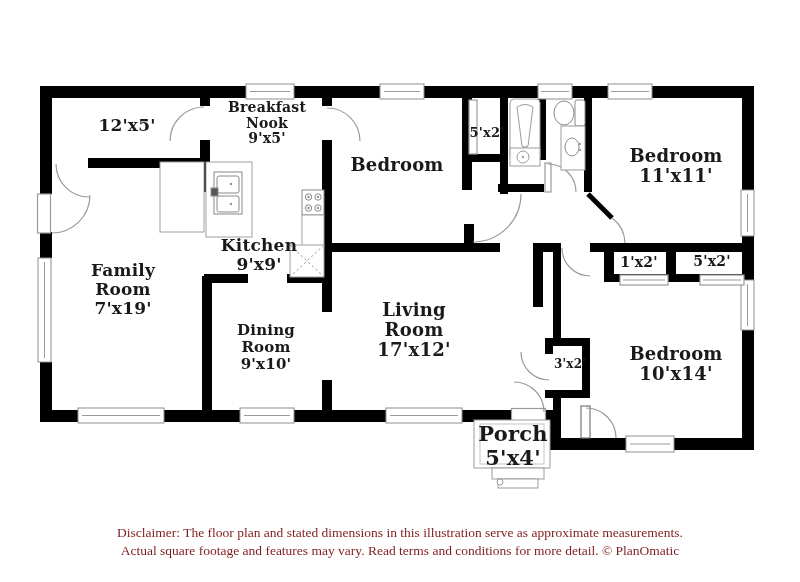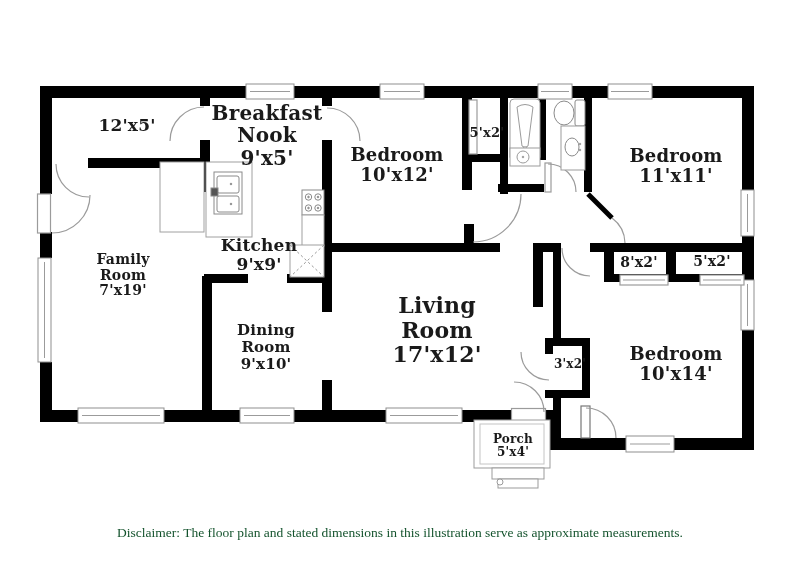--- a/index.html
+++ b/index.html
@@ -4,21 +4,21 @@
 <style>
   html,body{margin:0;padding:0;background:#fff;}
   #canvas{position:relative;width:800px;height:582px;background:#fff;overflow:hidden;
           font-family:"DejaVu Serif",serif;}
   #plan-svg{position:absolute;left:0;top:0;}
   .lbl{position:absolute;transform:translate(-50%,-50%);text-align:center;
        font-family:"DejaVu Serif",serif;font-weight:bold;color:#1a1a1a;
        white-space:nowrap;letter-spacing:.2px;}
   .lbl div{line-height:1.12;}
   #disclaimer{position:absolute;left:0;top:524px;width:800px;text-align:center;
-      font-family:"Liberation Serif",serif;font-size:13.5px;line-height:18px;color:#14532d;}
+      font-family:"Liberation Serif",serif;font-size:13.5px;line-height:18px;color:#7f1d1d;}
 </style>
 </head>
 <body>
 
 <div id="canvas">
 
 <svg id="plan-svg" width="800" height="582" viewBox="0 0 800 582">
 
   <g fill="#000">
 
@@ -196,82 +196,82 @@
       <rect x="498" y="479" width="40" height="9" stroke="#9b9b9b"></rect>
       <circle cx="500" cy="482" r="3" stroke="#9b9b9b"></circle>
     </g>
   </g>
 </svg>
 
 <div class="lbl" style="left:127px;top:126px;font-size:17px">
   <div>12'x5'</div>
 </div>
 
-<div class="lbl" style="left:267px;top:136px;font-size:20px">
+<div class="lbl" style="left:267px;top:124px;font-size:14px">
   <div>Breakfast</div>
   <div>Nook</div>
   <div>9'x5'</div>
 </div>
 
 <div class="lbl" style="left:397px;top:165px;font-size:18px">
   <div>Bedroom</div>
-  <div>10'x12'</div>
 </div>
 
 <div class="lbl" style="left:487px;top:133px;font-size:13px">
   <div>5'x2'</div>
 </div>
 
 <div class="lbl" style="left:676px;top:166px;font-size:18px">
   <div>Bedroom</div>
   <div>11'x11'</div>
 </div>
 
 <div class="lbl" style="left:259px;top:255px;font-size:17px">
   <div>Kitchen</div>
   <div>9'x9'</div>
 </div>
 
-<div class="lbl" style="left:123px;top:276px;font-size:14px">
+<div class="lbl" style="left:123px;top:290px;font-size:17px">
   <div>Family</div>
   <div>Room</div>
   <div>7'x19'</div>
 </div>
 
 <div class="lbl" style="left:266px;top:347px;font-size:15px">
   <div>Dining</div>
   <div>Room</div>
   <div>9'x10'</div>
 </div>
 
-<div class="lbl" style="left:437px;top:330px;font-size:22px">
+<div class="lbl" style="left:414px;top:330px;font-size:18px">
   <div>Living</div>
   <div>Room</div>
   <div>17'x12'</div>
 </div>
 
 <div class="lbl" style="left:639px;top:263px;font-size:14px">
-  <div>8'x2'</div>
+  <div>1'x2'</div>
 </div>
 
 <div class="lbl" style="left:712px;top:262px;font-size:14px">
   <div>5'x2'</div>
 </div>
 
 <div class="lbl" style="left:570px;top:365px;font-size:12px">
   <div>3'x2'</div>
 </div>
 
 <div class="lbl" style="left:676px;top:364px;font-size:18px">
   <div>Bedroom</div>
   <div>10'x14'</div>
 </div>
 
-<div class="lbl" style="left:513px;top:446px;font-size:12px">
+<div class="lbl" style="left:513px;top:446px;font-size:21px">
   <div>Porch</div>
   <div>5'x4'</div>
 </div>
 
 <div id="disclaimer">
   <div>Disclaimer: The floor plan and stated dimensions in this illustration serve as approximate measurements.</div>
+  <div>Actual square footage and features may vary. Read terms and conditions for more detail. © PlanOmatic</div>
 </div>
 
 </div>
 
 </body></html>

